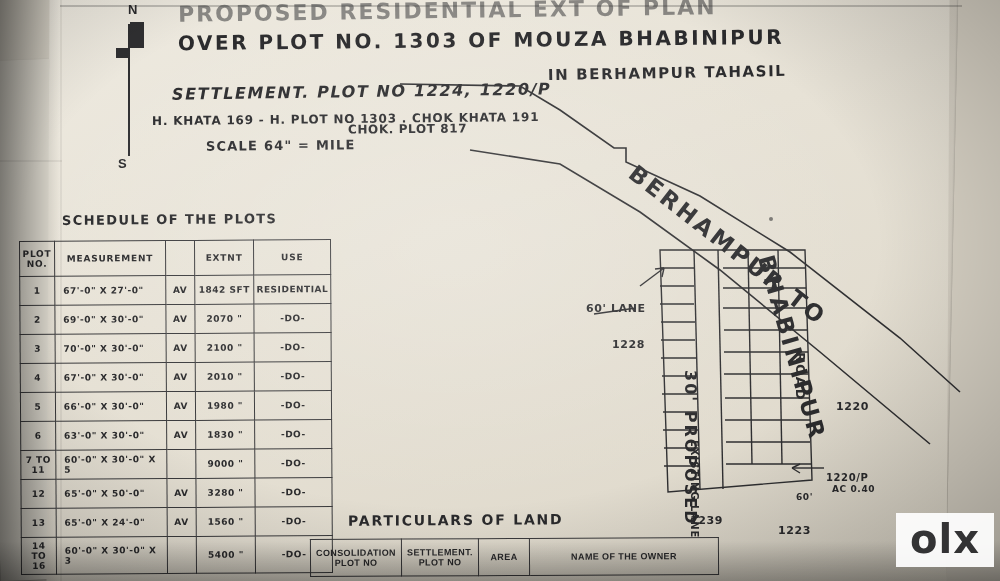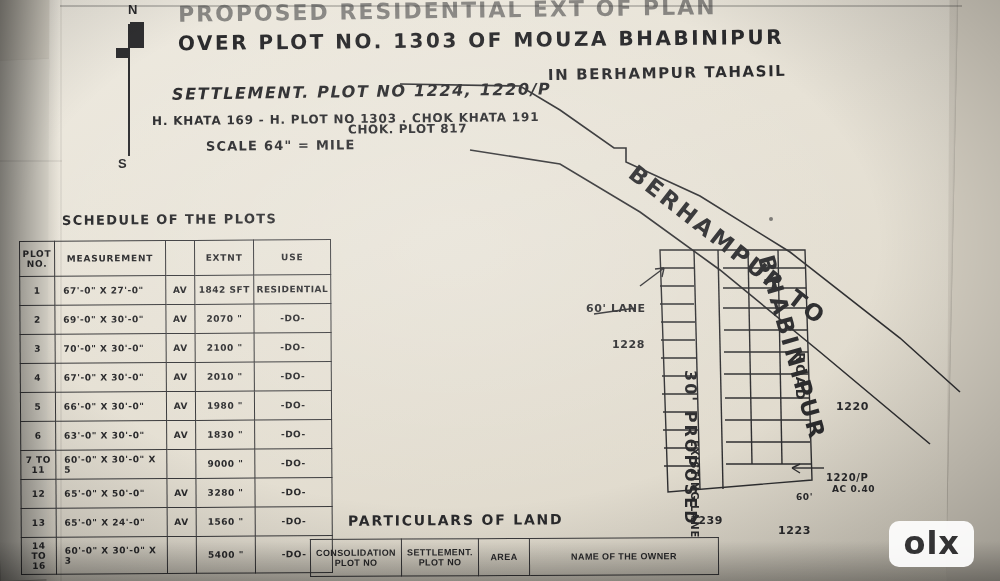--- a/index.html
+++ b/index.html
@@ -203,29 +203,29 @@
     transform: rotate(90deg); transform-origin: left top; letter-spacing: 2px;
   }
   .note-existing {
     left: 700px; top: 440px; font-size: 10px; font-weight: 700;
     transform: rotate(90deg); transform-origin: left top; letter-spacing: 1px;
   }
 
   
   .olx {
     position: absolute;
-    right: 26px; bottom: 14px;
+    right: 6px; bottom: 14px;
     background: #ffffff;
     color: #2b2b2d;
     font-family: "DejaVu Sans", sans-serif;
     font-weight: 700;
-    font-size: 32px;
+    font-size: 40px;
     letter-spacing: 1px;
     padding: 6px 14px 8px 14px;
-    border-radius: 10px;
+    border-radius: 0;
     opacity: 0.93;
     line-height: 1;
   }
 </style>
 </head>
 <body>
 
 <div id="page">
 
   <div class="paper-base"></div>

